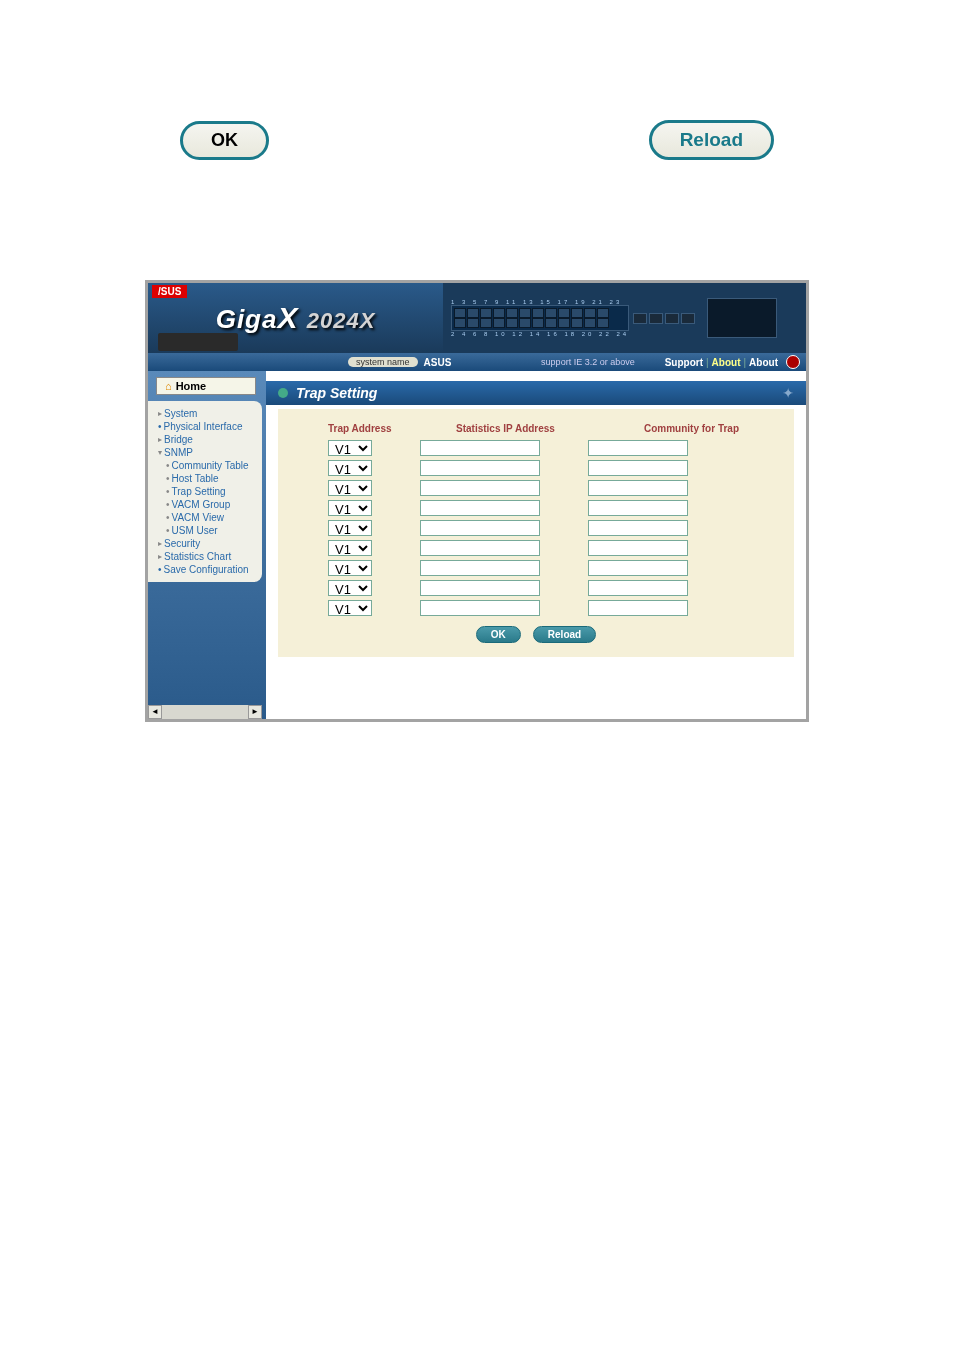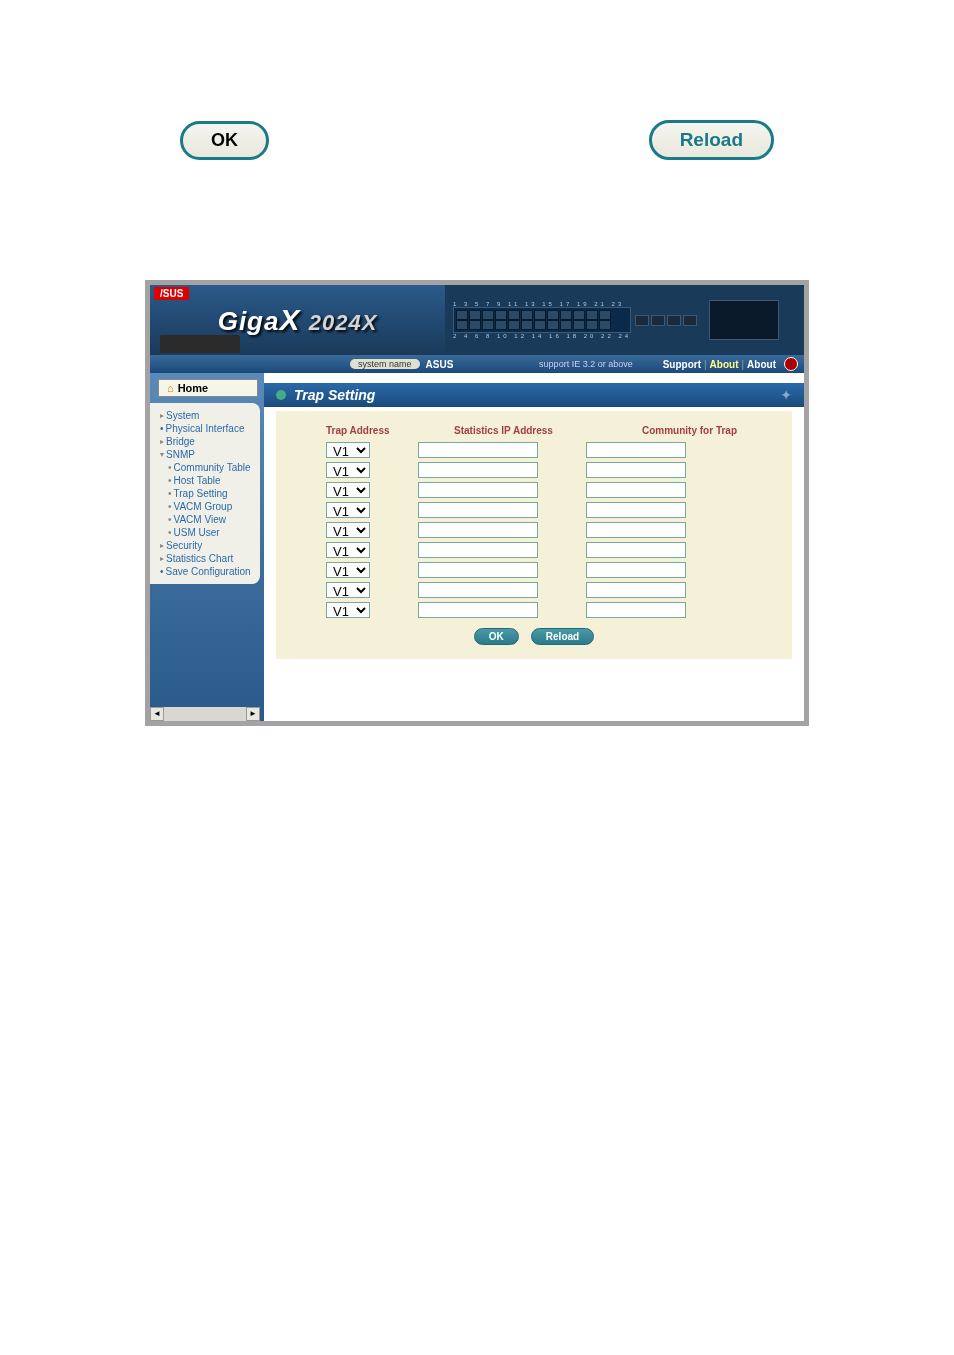--- a/index.html
+++ b/index.html
@@ -4,21 +4,21 @@
   <style>
     * { margin: 0; padding: 0; box-sizing: border-box; }
     body { font-family: Arial, sans-serif; width: 954px; background: #fff; }
     
     .page-content { padding: 100px 120px 50px; }
     
     .button-row { display: flex; justify-content: space-between; align-items: center; margin: 20px 0 40px; padding: 0 60px; }
     .pill-btn { display: inline-flex; align-items: center; padding: 6px 28px; border: 3px solid #1a7a8a; border-radius: 25px; background: linear-gradient(#f5f5f0, #e8e8dc); font-weight: bold; font-size: 18px; color: #000; }
     .pill-btn.reload { color: #1a7a8a; font-size: 19px; }
     
-    .screenshot-frame { border: 5px solid #a3a3a3; width: 664px; margin: 120px auto 0; background: #000; }
+    .screenshot-frame { border: 3px solid #a3a3a3; width: 664px; margin: 120px auto 0; background: #000; }
     
     .app-header { display: flex; height: 70px; }
     .logo-area { width: 295px; background: linear-gradient(180deg, #2a5a8a 0%, #1a3a5a 100%); position: relative; display: flex; align-items: center; justify-content: center; }
     .asus-logo { position: absolute; top: 2px; left: 4px; background: #d00; color: #fff; font-size: 10px; font-weight: bold; padding: 1px 6px; }
     .giga-logo { color: #fff; font-size: 26px; font-style: italic; font-weight: bold; text-shadow: 2px 2px 3px #000; letter-spacing: 1px; }
     .giga-x { font-size: 30px; color: #fff; }
     .model-num { font-size: 22px; color: #d4d4d4; }
     .device-img { position: absolute; bottom: 2px; left: 10px; width: 80px; height: 18px; background: #2a2a2a; border-radius: 2px; }
     
     .port-panel { flex: 1; background: #1a3a5a; display: flex; align-items: center; padding: 4px 8px; gap: 4px; }

